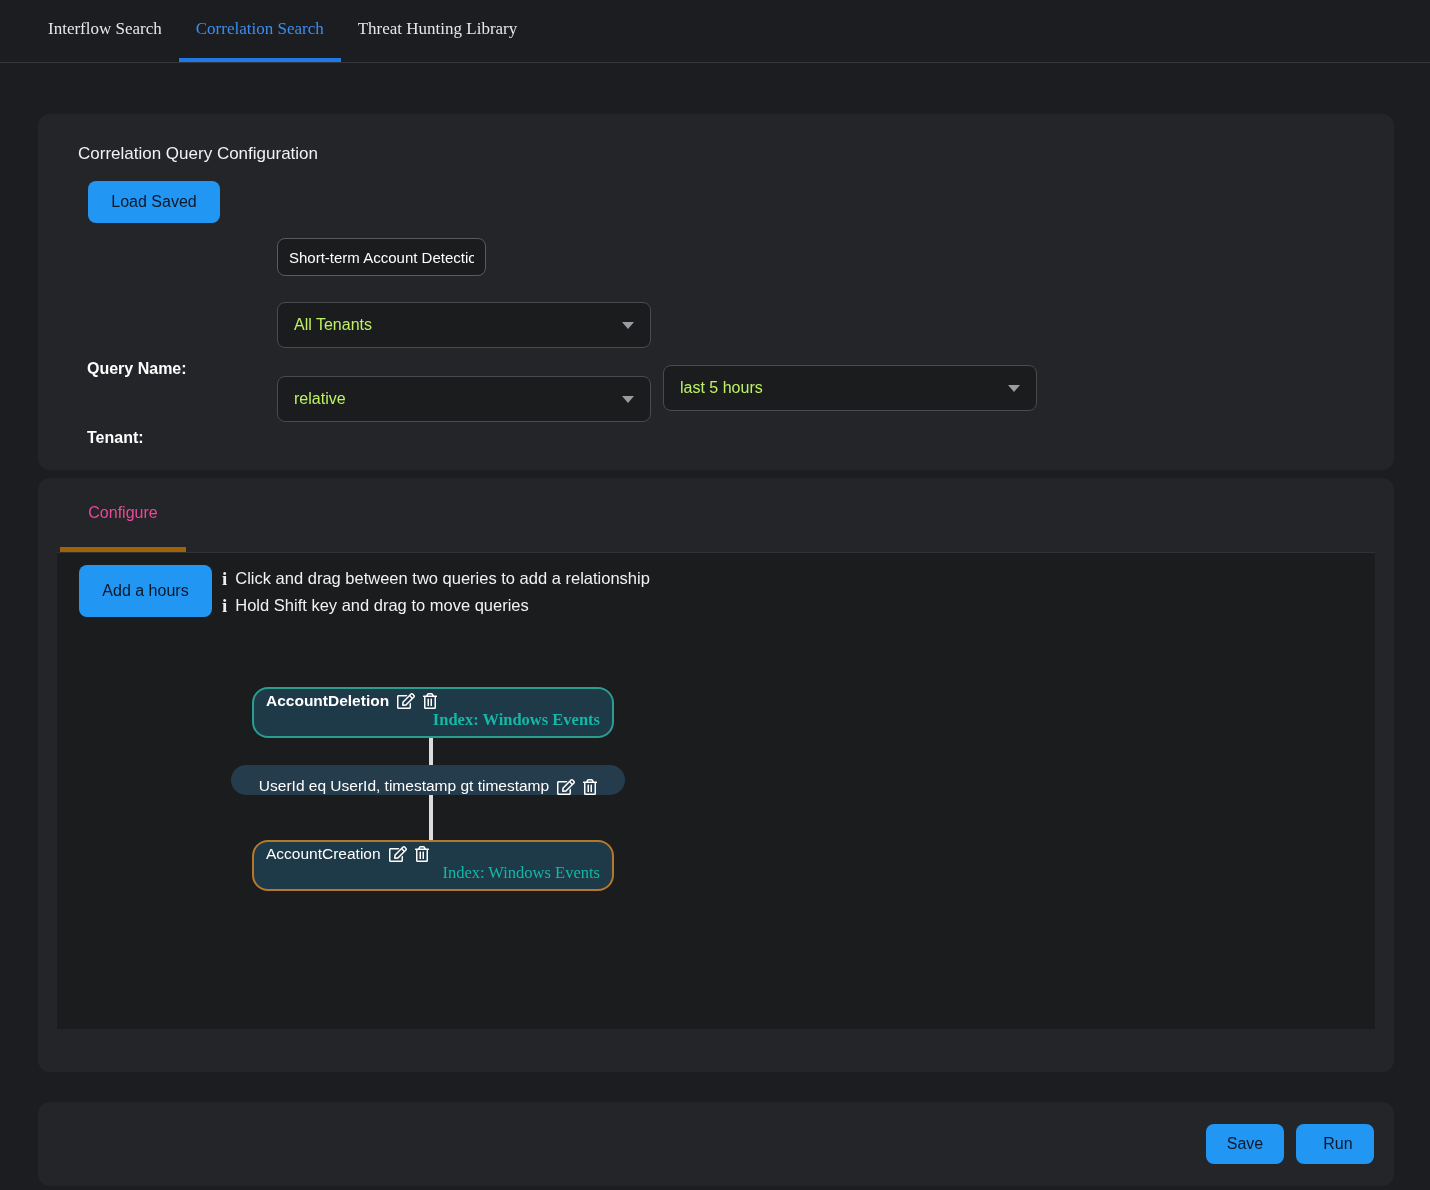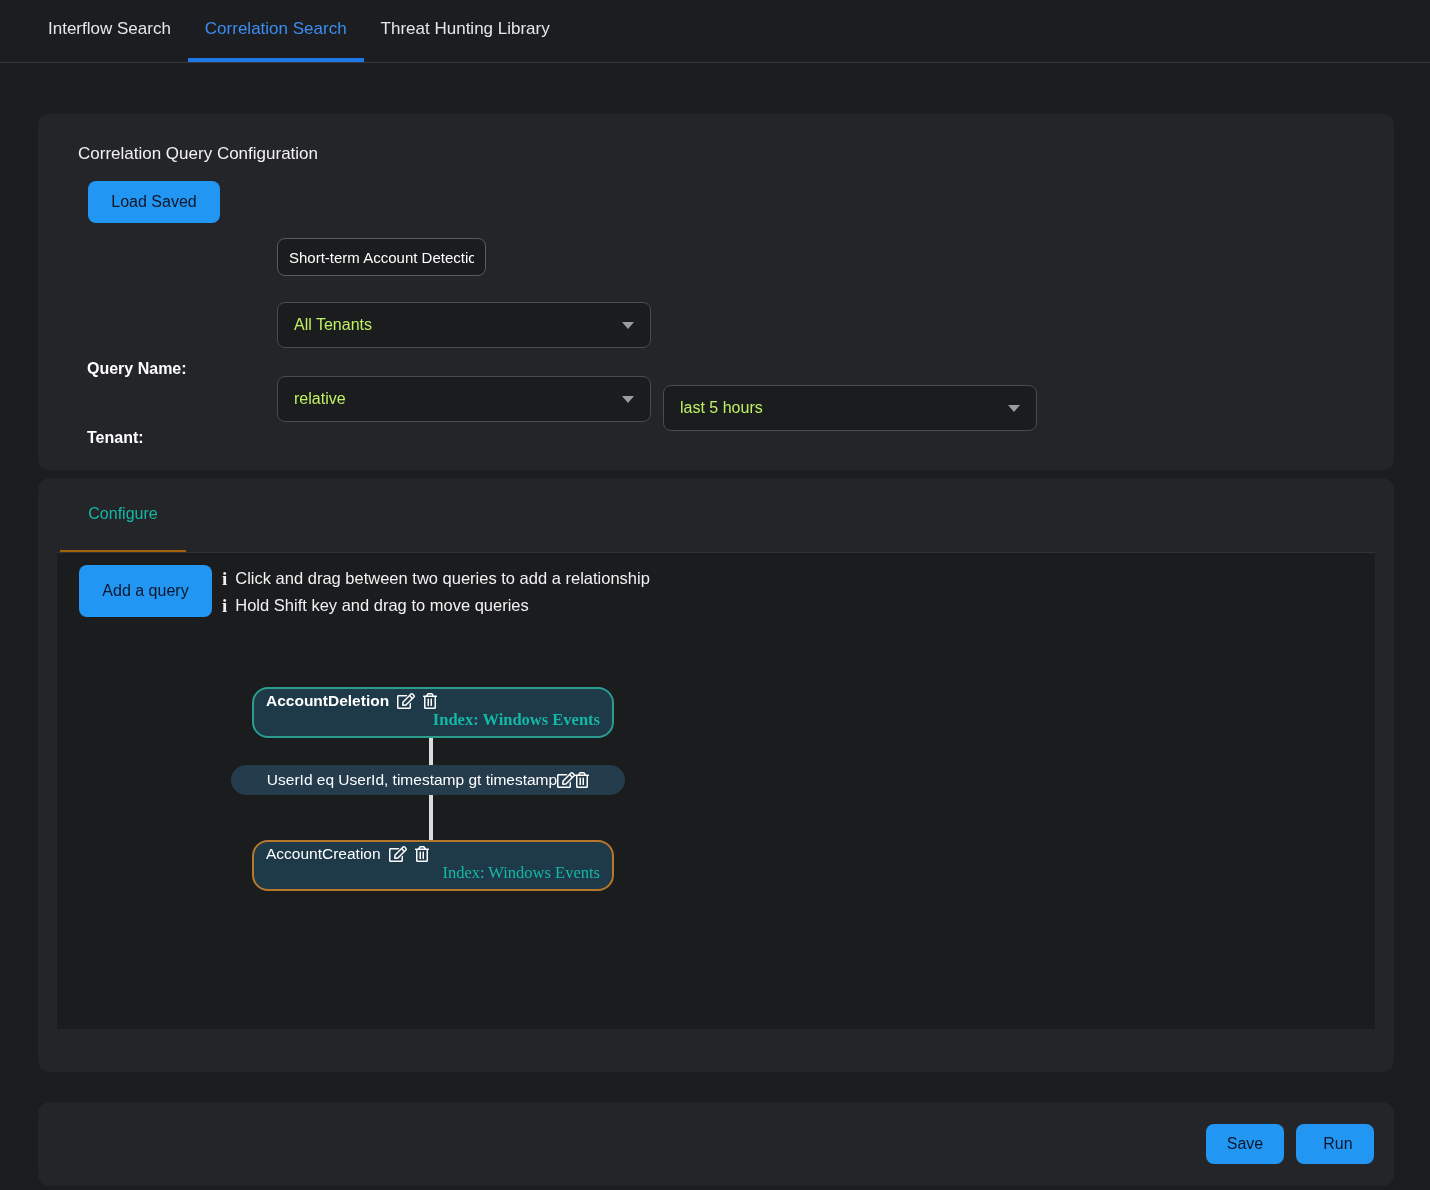--- a/index.html
+++ b/index.html
@@ -2,21 +2,21 @@
 <html><head>
 <meta charset="utf-8">
 <style>
   * { box-sizing: border-box; }
   html, body { margin: 0; padding: 0; background: #1c1d20; }
   body { font-family: "Liberation Sans", sans-serif; color: #ffffff; }
   .page { position: relative; width: 1430px; height: 1190px; background: #1c1d20; overflow: hidden; }
 
   
   .tabbar { position: absolute; top: 0; left: 0; width: 100%; height: 63px;
-            border-bottom: 1px solid #37383c; display: flex; align-items: stretch; padding-left: 31px; }
+            border-bottom: 1px solid #37383c; display: flex; align-items: stretch; padding-left: 31px; font-family: Liberation Serif, serif; }
   .tab { display: flex; align-items: center; padding: 0 17px; font-size: 17px; color: #e6e7e9;
          cursor: pointer; border-bottom: 4px solid transparent; }
   .tab.active { color: #3b8df2; border-bottom-color: #1e78e8; }
 
   
   .panel { position: absolute; left: 38px; width: 1356px; background: #242528; border-radius: 12px; }
   .panel-config { top: 114px; height: 356px; }
   .panel-configure { top: 478px; height: 594px; }
   .panel-footer { top: 1102px; height: 84px; }
 
@@ -30,50 +30,50 @@
   .lbl-qn { top: 246px; } .lbl-tenant { top: 315px; } .lbl-tr { top: 388px; }
   .text-input { position: absolute; left: 239px; top: 124px; width: 209px; height: 38px;
                 background: #1b1c1e; border: 1px solid #5a5b5f; border-radius: 8px;
                 color: #ffffff; font-family: "Liberation Sans", sans-serif; font-size: 15px;
                 padding: 0 11px; outline: none; white-space: nowrap; overflow: hidden; }
   .select { position: absolute; height: 46px; width: 374px; background: #1b1c1e;
             border: 1px solid #4a4b4f; border-radius: 8px; display: flex; align-items: center;
             padding: 0 16px; font-size: 16px; color: #bef264; cursor: pointer; }
   .sel-tenant { left: 239px; top: 188px; }
   .sel-trtype { left: 239px; top: 262px; }
-  .sel-trval  { left: 625px; top: 271px; text-align: center; }
+  .sel-trval  { left: 625px; top: 251px; text-align: center; }
   .caret { margin-left: auto; width: 0; height: 0; border-left: 6px solid transparent;
            border-right: 6px solid transparent; border-top: 7px solid #9a9ca1; }
 
   
   .cfg-tab { position: absolute; left: 22px; top: 0; width: 126px; height: 75px;
              display: flex; align-items: center; justify-content: center; font-size: 16px;
-             color: #14b8a6; border-bottom: 3px solid #a16207; cursor: pointer; }
+             color: #ec4899; border-bottom: 6px solid #a16207; cursor: pointer; }
   .cfg-tabline { position: absolute; left: 19px; top: 74px; width: 1318px; height: 1px; background: #313236; }
   .canvas { position: absolute; left: 19px; top: 75px; width: 1318px; height: 476px; background: #1b1c1e; }
   .btn-add { position: absolute; left: 22px; top: 12px; width: 133px; height: 52px; }
   .hints { position: absolute; left: 165px; top: 12px; display: flex; flex-direction: column; }
   .hint-line { display: flex; align-items: center; height: 27px; font-size: 16.5px; color: #f2f2f3; }
   .info-i { font-family: "Liberation Serif", serif; font-weight: bold; font-size: 19px;
             margin-right: 8px; color: #efefef; }
 
   
   .connector { position: absolute; left: 372px; top: 184px; width: 4px; height: 104px;
                background: #dcdcdc; z-index: 1; }
   .query-node { position: absolute; width: 362px; height: 51px; background: #1e3948;
                 border: 2px solid #2a9d8f; border-radius: 16px; padding: 3px 12px 4px; z-index: 2;
                 cursor: pointer; }
   .node-deletion { left: 195px; top: 134px; font-weight: bold; }
   .node-creation { left: 195px; top: 287px; }
   .node-title-row { display: flex; align-items: center; gap: 8px; font-size: 15.5px; color: #ffffff; }
   .node-index-row { text-align: right; font-family: "Liberation Serif", serif; font-size: 16.5px;
                     line-height: 20px; color: #14b8a6; }
   .rel-pill { position: absolute; left: 174px; top: 212px; width: 394px; height: 30px;
-              background: #253c4d; border-radius: 15px; display: flex; align-items: center;
-              justify-content: center; font-size: 15.5px; color: #ffffff; z-index: 2;
+              background: #253c4d; border-radius: 15px; display: flex; align-items: flex-end;
+              justify-content: center; gap: 8px; font-size: 15.5px; color: #ffffff; z-index: 2;
               cursor: pointer; }
   .icon-btn { display: inline-flex; align-items: center; cursor: pointer; color: #ffffff; }
   .icon-btn svg { fill: #ffffff; }
 
   
   .btn-save { position: absolute; left: 1168px; top: 22px; width: 78px; height: 40px; }
   .btn-run  { position: absolute; left: 1258px; top: 22px; width: 78px; height: 40px; padding-left: 12px; }
 </style>
 </head>
 <body>
@@ -108,21 +108,21 @@
       <span>last 5 hours</span>
       <span class="caret"></span>
     </div>
   </div>
 
   <div class="panel panel-configure">
     <div class="cfg-tab">Configure</div>
     <div class="cfg-tabline"></div>
 
     <div class="canvas">
-      <button class="btn-blue btn-add">Add a query</button>
+      <button class="btn-blue btn-add">Add a hours</button>
 
       <div class="hints">
         <div class="hint-line">
           <span class="info-i">i</span>
           <span>Click and drag between two queries to add a relationship</span>
         </div>
         <div class="hint-line">
           <span class="info-i">i</span>
           <span>Hold Shift key and drag to move queries</span>
         </div>

